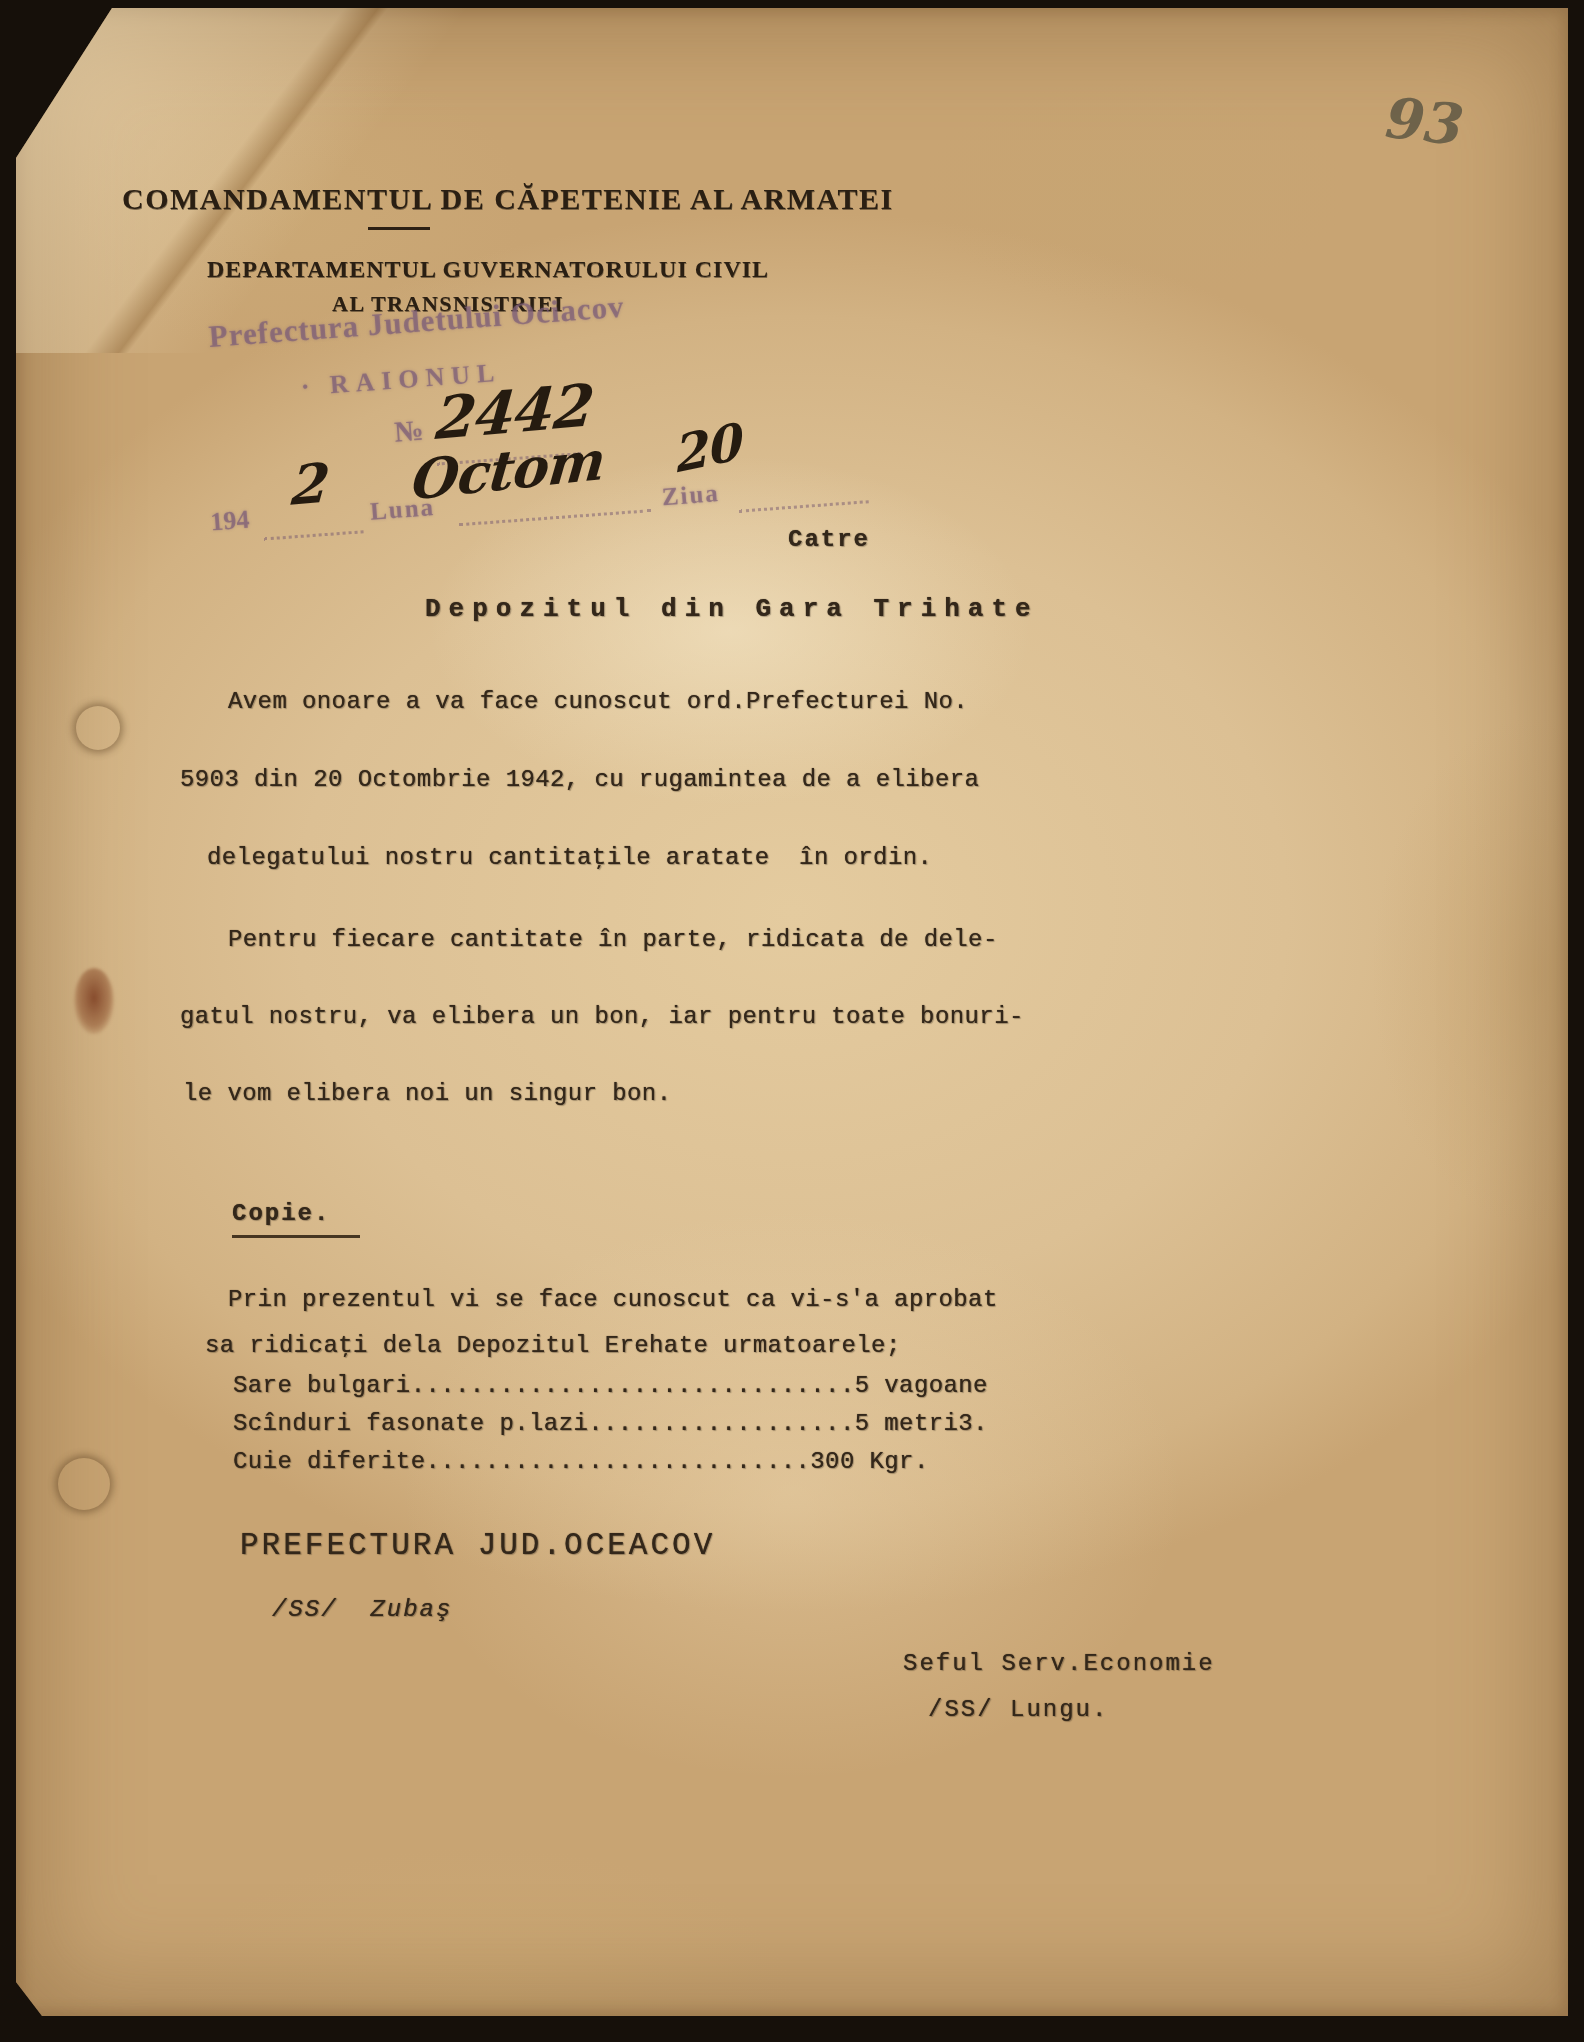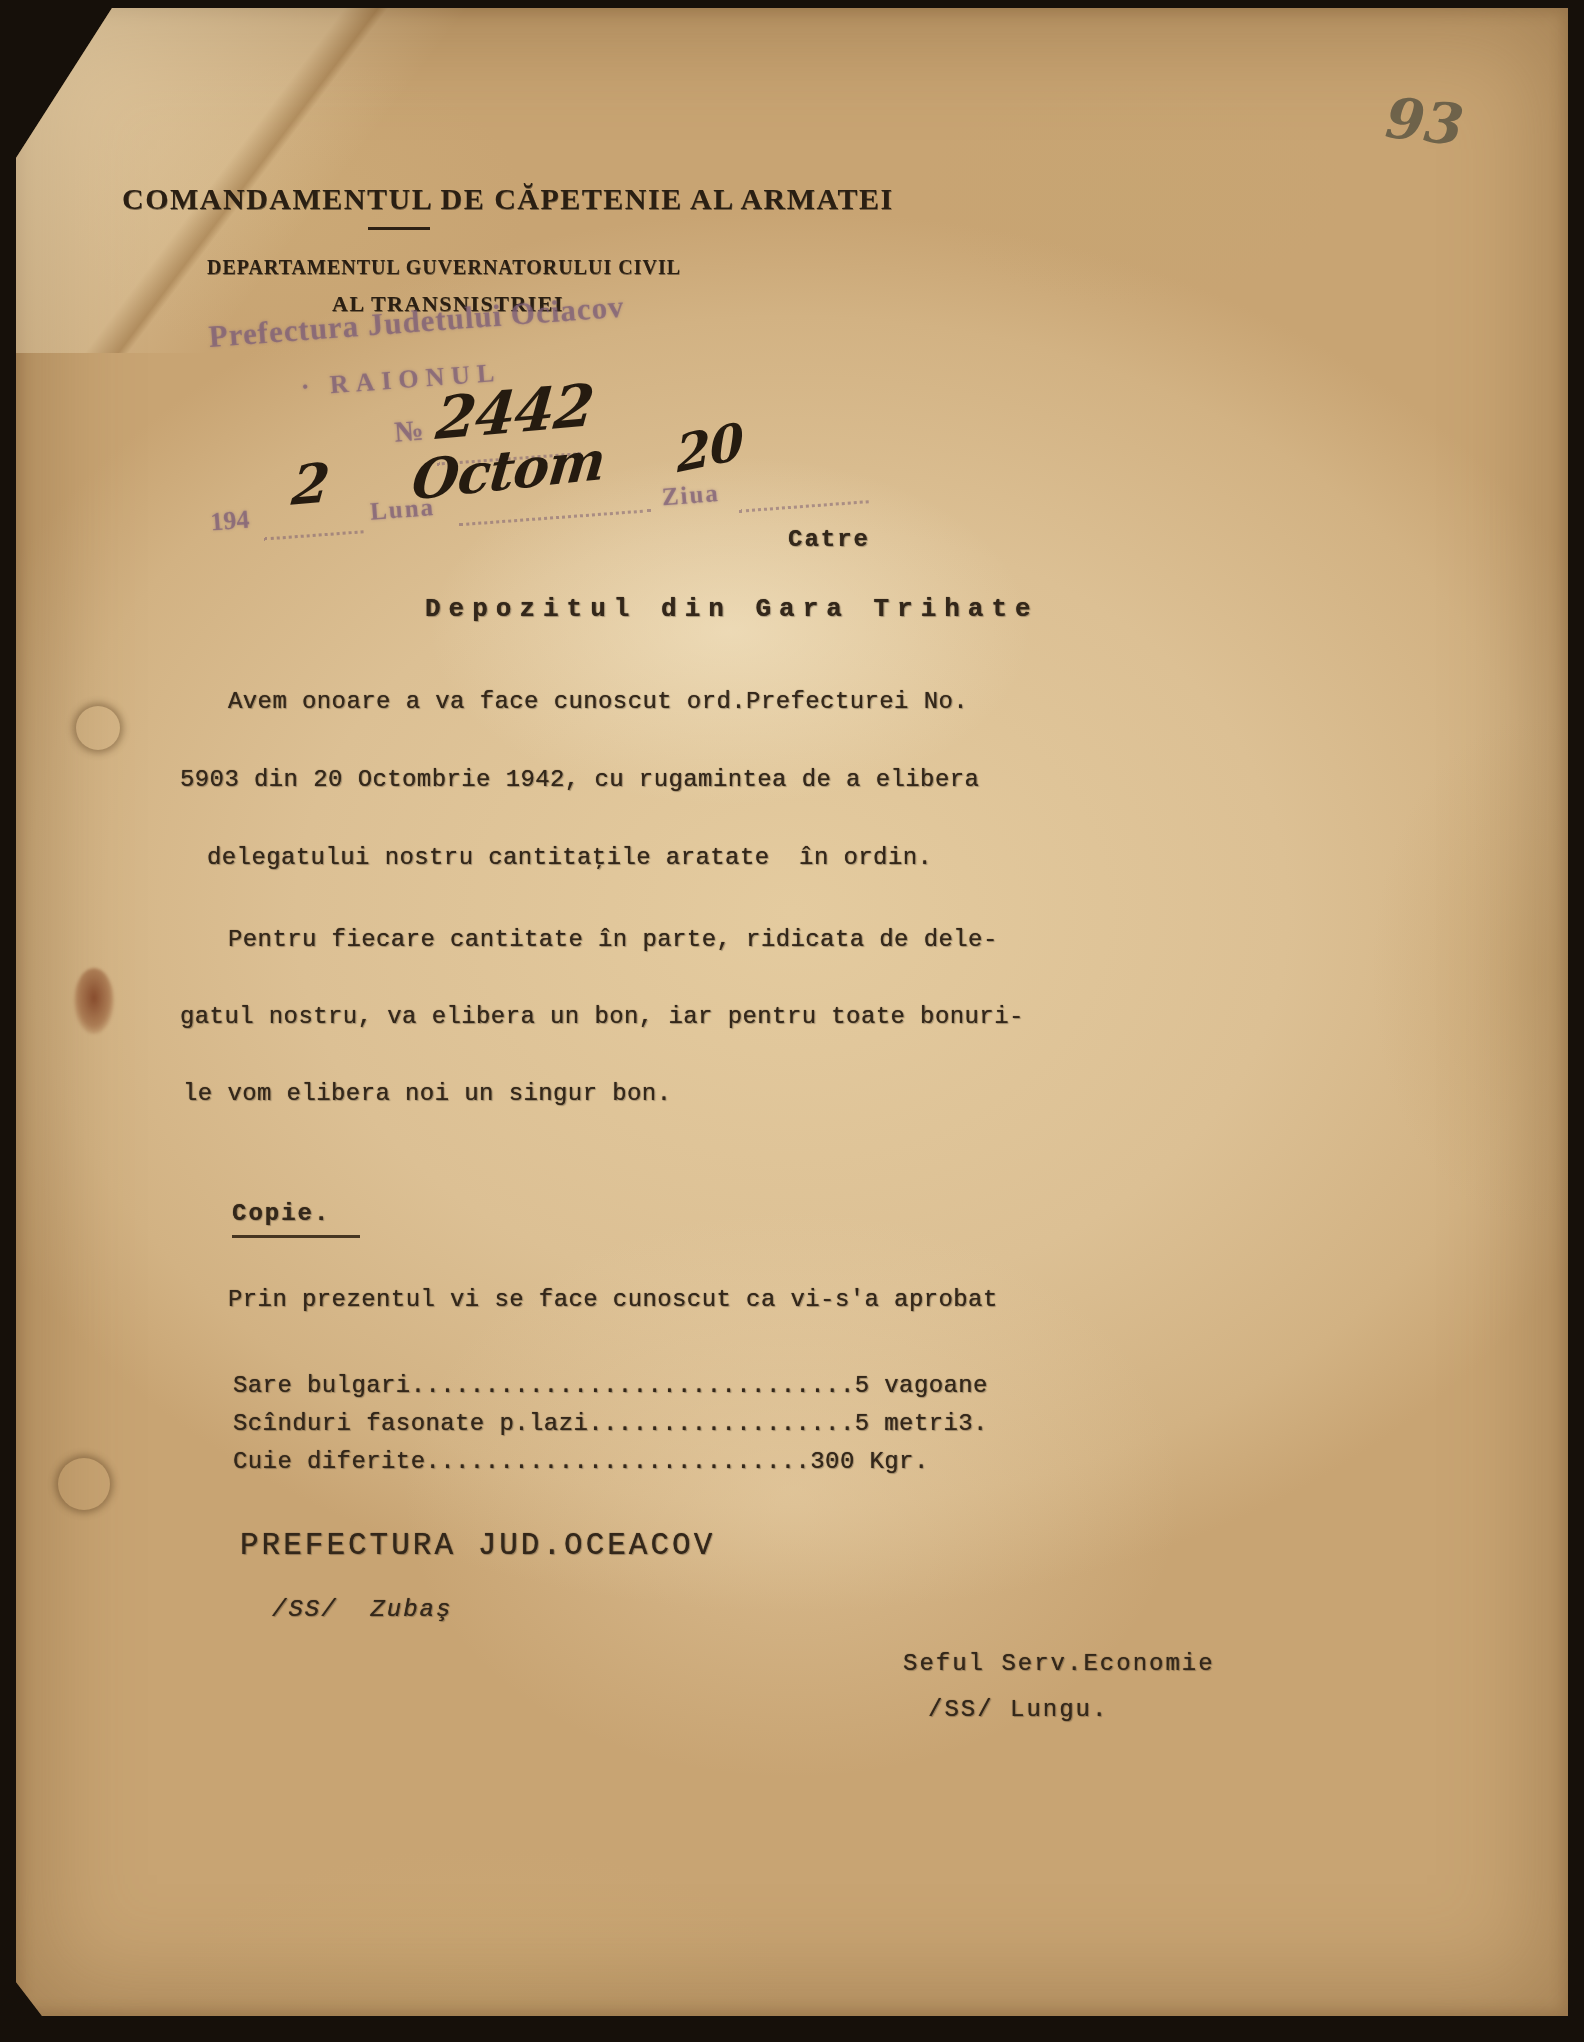--- a/index.html
+++ b/index.html
@@ -19,21 +19,21 @@
     clip-path: polygon(96px 0, 100% 0, 100% 100%, 26px 100%, 0 calc(100% - 34px), 0 150px);}
   .fold{position:absolute;left:0;top:0;width:470px;height:345px;pointer-events:none;
     background:linear-gradient(127deg, rgba(243,229,196,0.55) 0%, rgba(243,229,196,0.30) 45%,
       rgba(140,105,62,0.38) 49.6%, rgba(243,229,196,0.12) 51%, rgba(243,229,196,0) 62%);}
   
   .content{position:absolute;inset:0;z-index:3;}
   
   .lh{position:absolute;font-family:"Liberation Serif","DejaVu Serif",serif;font-weight:bold;
       color:#2a1f13;text-shadow:0.5px 0.5px 0.5px rgba(42,31,19,0.5);white-space:pre;}
   .lh1{left:122px;top:182px;font-size:30px;letter-spacing:1.5px;}
-  .lh2{left:207px;top:256px;font-size:20px;letter-spacing:1px;}
+  .lh2{left:207px;top:256px;font-size:24px;letter-spacing:1px;}
   .lh3{left:332px;top:291px;font-size:22px;letter-spacing:1.5px;}
   .rule{position:absolute;left:368px;top:227px;width:62px;height:3px;background:#2c2014;}
   
   .stampblock{position:absolute;left:195px;top:312px;width:600px;height:270px;
       transform:rotate(-4.2deg);transform-origin:0 0;
       color:rgba(126,94,120,0.68);font-family:"Liberation Serif",serif;font-weight:bold;
       text-shadow:0 0 2.5px rgba(126,94,120,0.5);}
   .stampblock .s{position:absolute;white-space:pre;}
   .dotline{position:absolute;height:0;border-bottom:3px dotted rgba(118,88,112,0.5);}
   
@@ -104,20 +104,21 @@
     <div class="t" style="left:180px;top:766px;">5903 din 20 Octombrie 1942, cu rugamintea de a elibera</div>
     <div class="t" style="left:183px;top:844px;margin-left:24px;">delegatului nostru cantitaţile aratate  în ordin.</div>
 
     <div class="t" style="left:228px;top:926px;">Pentru fiecare cantitate în parte, ridicata de dele-</div>
     <div class="t" style="left:180px;top:1003px;">gatul nostru, va elibera un bon, iar pentru toate bonuri-</div>
     <div class="t" style="left:183px;top:1080px;">le vom elibera noi un singur bon.</div>
 
     <div class="t copie" style="left:232px;top:1200px;">Copie.</div>
 
     <div class="t" style="left:228px;top:1286px;">Prin prezentul vi se face cunoscut ca vi-s'a aprobat</div>
+    <div class="t" style="left:205px;top:1332px;">sa ridicaţi dela Depozitul Erehate urmatoarele;</div>
 
     <div class="t" style="left:233px;top:1372px;">Sare bulgari..............................5 vagoane</div>
     <div class="t" style="left:233px;top:1410px;">Scînduri fasonate p.lazi..................5 metri3.</div>
     <div class="t" style="left:233px;top:1448px;">Cuie diferite..........................300 Kgr.</div>
 
     <div class="t issuer" style="left:240px;top:1528px;">PREFECTURA JUD.OCEACOV</div>
     <div class="t sig" style="left:272px;top:1596px;font-style:italic;">/SS/  Zubaş</div>
 
     <div class="t sig" style="left:903px;top:1650px;">Seful Serv.Economie</div>
     <div class="t sig" style="left:928px;top:1696px;">/SS/ Lungu.</div>

